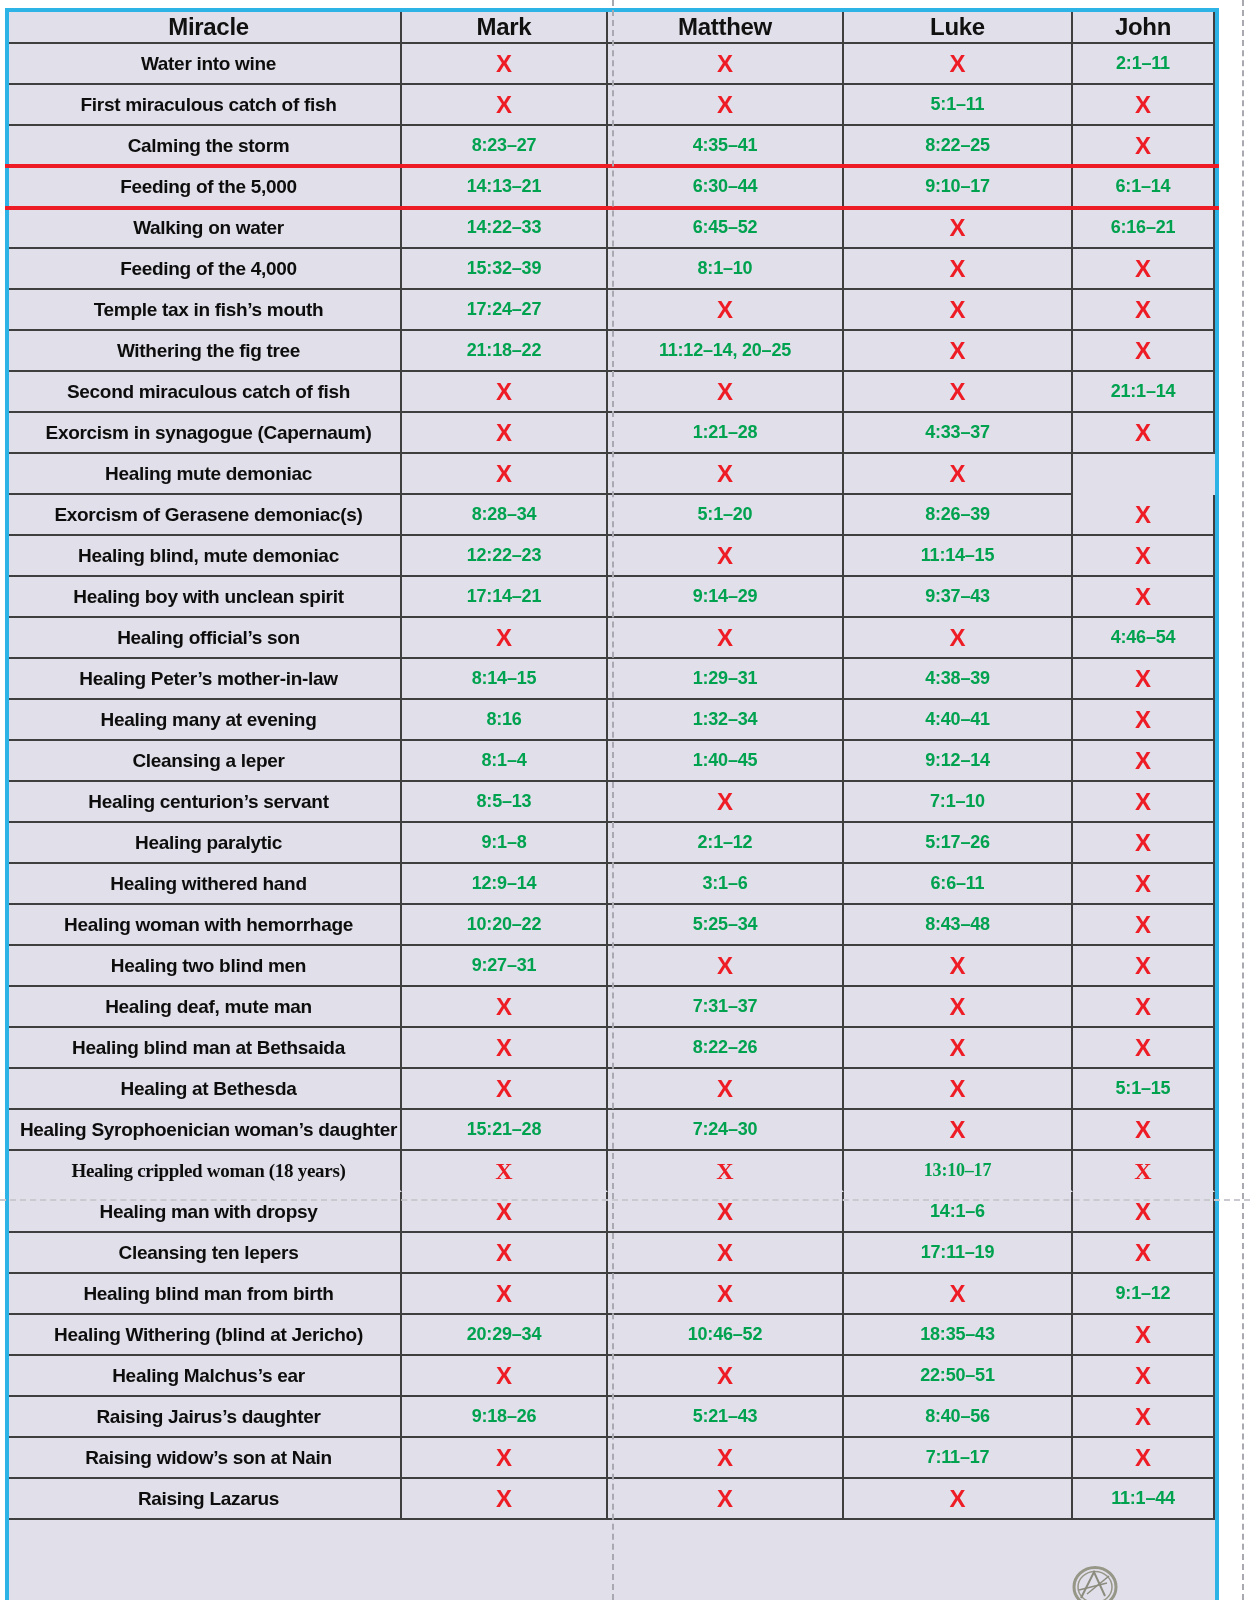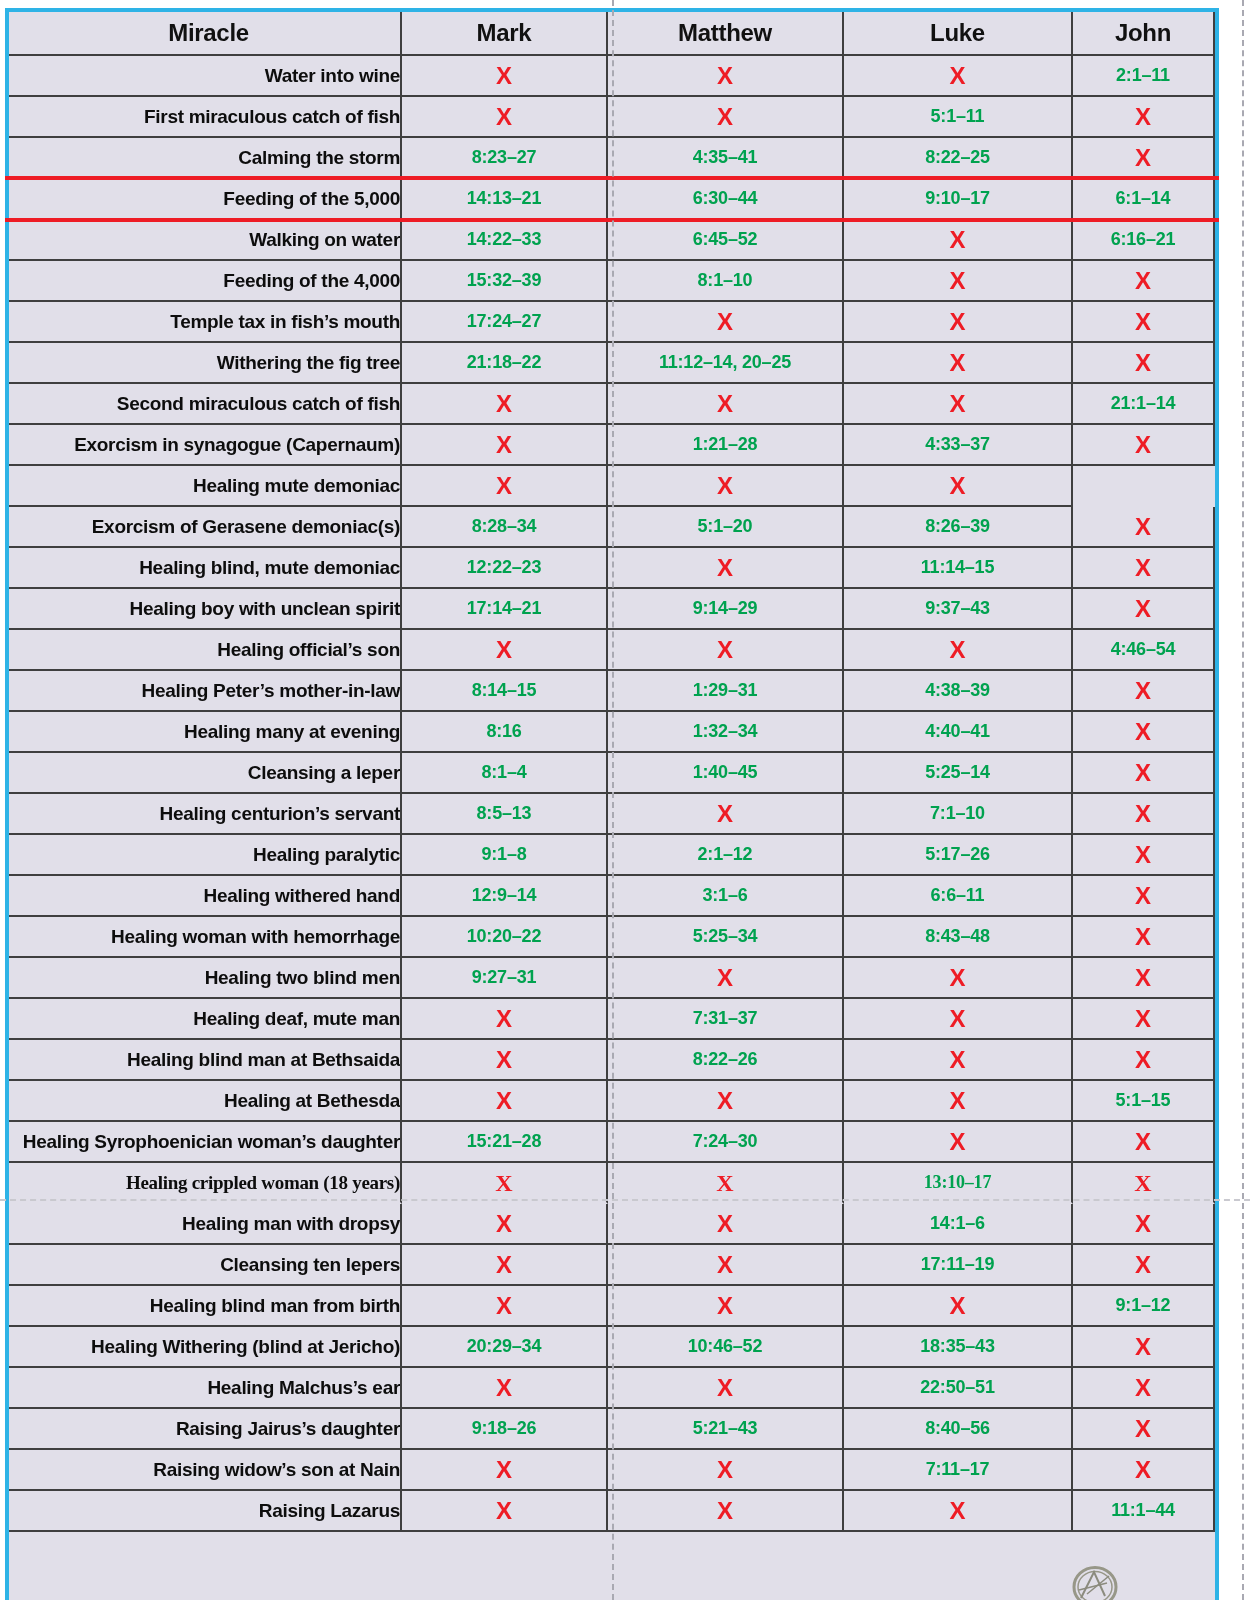--- a/index.html
+++ b/index.html
@@ -5,25 +5,25 @@
   html,body{margin:0;padding:0;background:#ffffff;width:1250px;height:1600px;overflow:hidden;
             font-family:"Liberation Sans", sans-serif;}
   .stage{position:relative;width:1250px;height:1600px;background:#ffffff;}
 
   .slide{position:absolute;left:5px;top:8px;width:1214px;height:1592px;box-sizing:border-box;
          background:#e1dfe9;border-left:4px solid #2eb3e6;border-top:4px solid #2eb3e6;
          border-right:4px solid #2eb3e6;}
 
   .tbl{position:absolute;left:0;top:0;width:1206px;}
   .t-row{display:grid;grid-template-columns:393px 206px 236px 229px 142px;height:41px;position:relative;}
-  .t-row.header{height:44px;}
+  .t-row.header{height:32px;}
   .c{box-sizing:border-box;border-bottom:2px solid #3f3f3f;border-right:2px solid #3f3f3f;
      display:flex;align-items:center;justify-content:center;overflow:hidden;}
   .c:last-child{border-right:2px solid #3f3f3f;}
-  .c.name{justify-content:flex-end;padding-left:8px;}
+  .c.name{justify-content:center;padding-left:8px;}
   .header .c{font-size:24px;font-weight:bold;color:#111;letter-spacing:-0.3px;}
   .miracle-label{font-size:19px;font-weight:bold;color:#0d0d0d;letter-spacing:-0.3px;white-space:nowrap;}
   .ref{font-size:18px;font-weight:bold;color:#00a24f;letter-spacing:-0.2px;white-space:nowrap;}
   .xm{font-size:24px;font-weight:bold;color:#ee1c25;line-height:1;}
 
   
   .t-row.hl::before,.t-row.hl::after{content:"";position:absolute;left:-4px;right:-4px;height:4px;
       background:#ee1c25;z-index:6;}
   .t-row.hl::before{top:-3px;}
   .t-row.hl::after{bottom:-2px;}
@@ -342,21 +342,21 @@
           <div class="c name">
             <span class="miracle-label">Cleansing a leper</span>
           </div>
           <div class="c">
             <span class="ref">8:1–4</span>
           </div>
           <div class="c">
             <span class="ref">1:40–45</span>
           </div>
           <div class="c">
-            <span class="ref">5:25–14</span>
+            <span class="ref">9:12–14</span>
           </div>
           <div class="c">
             <span class="xm">X</span>
           </div>
         </div>
         <div class="t-row">
           <div class="c name">
             <span class="miracle-label">Healing centurion’s servant</span>
           </div>
           <div class="c">

